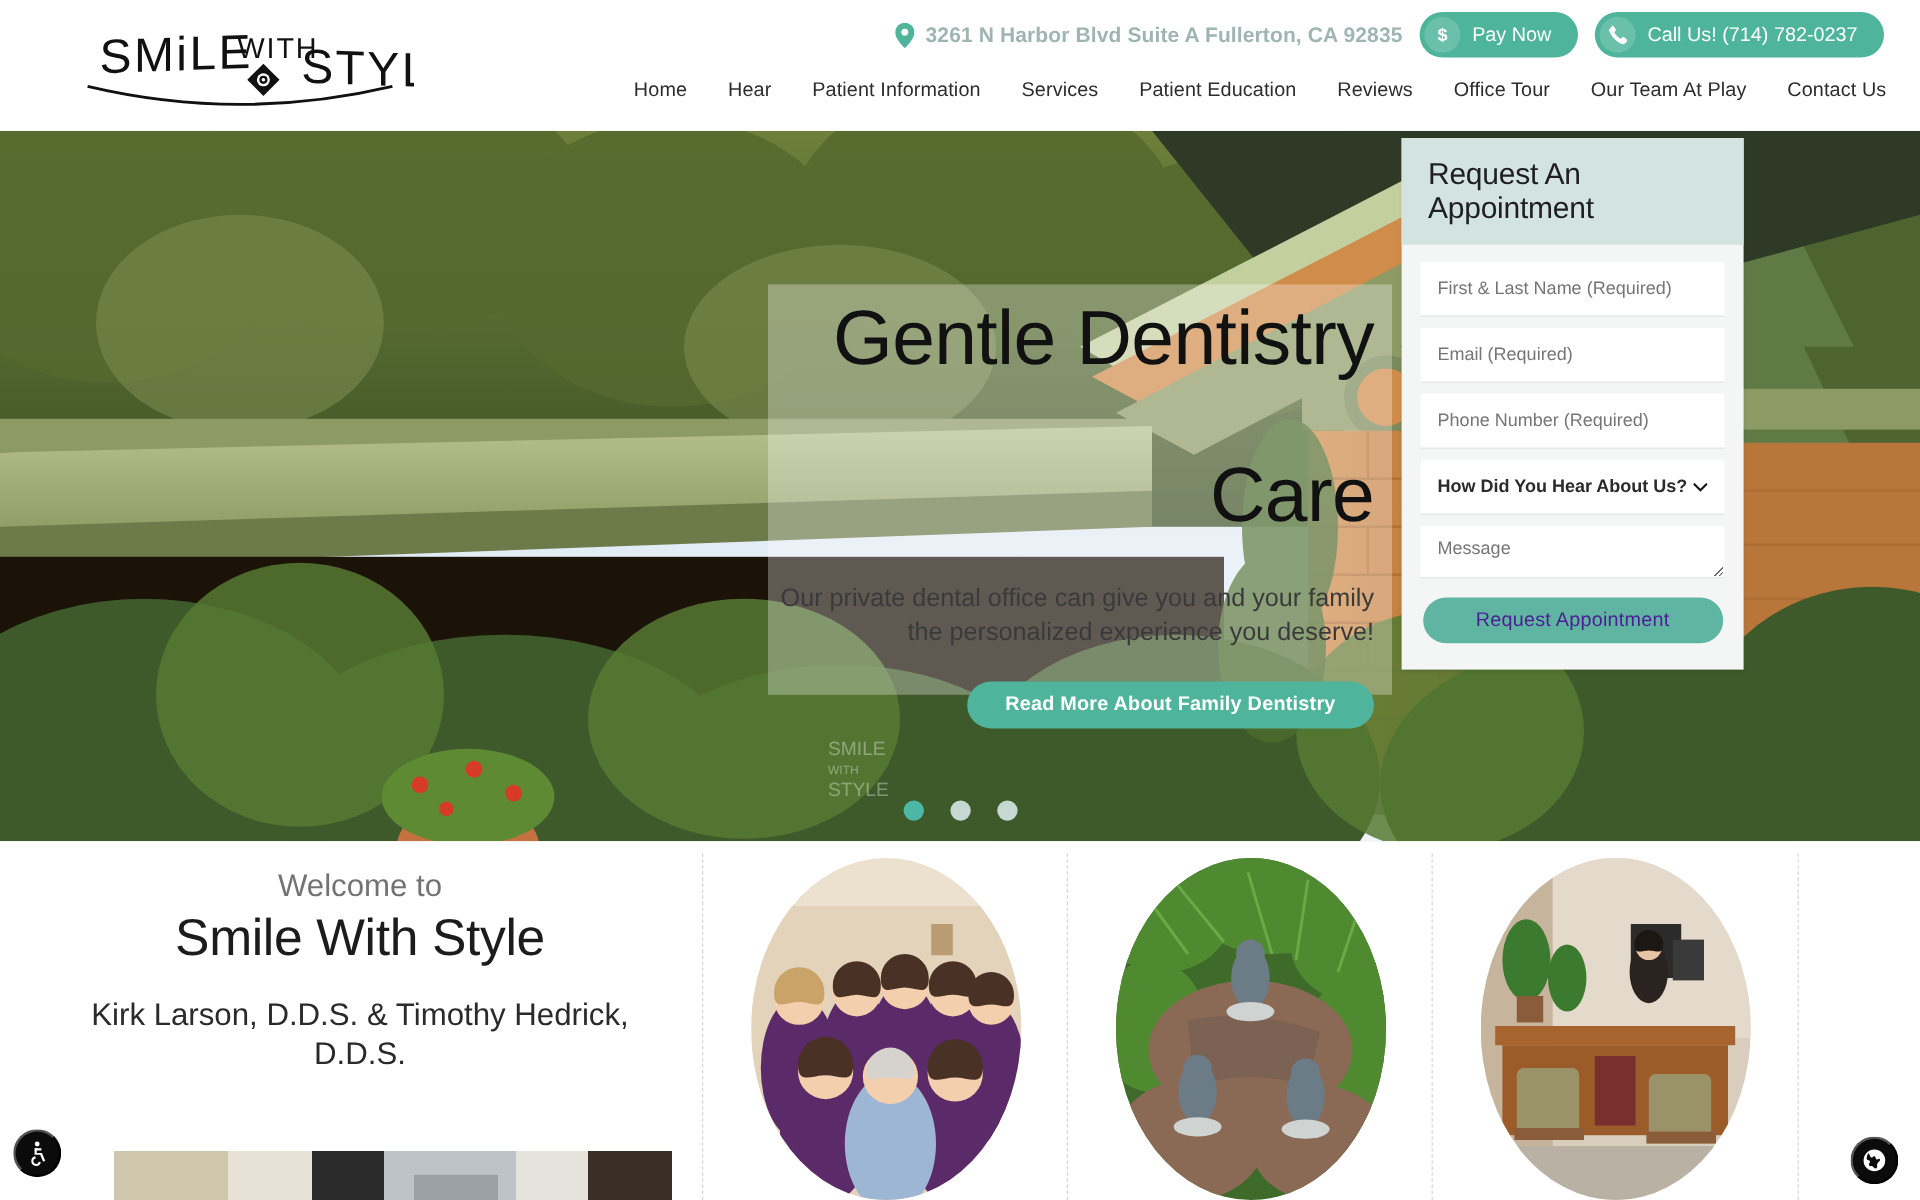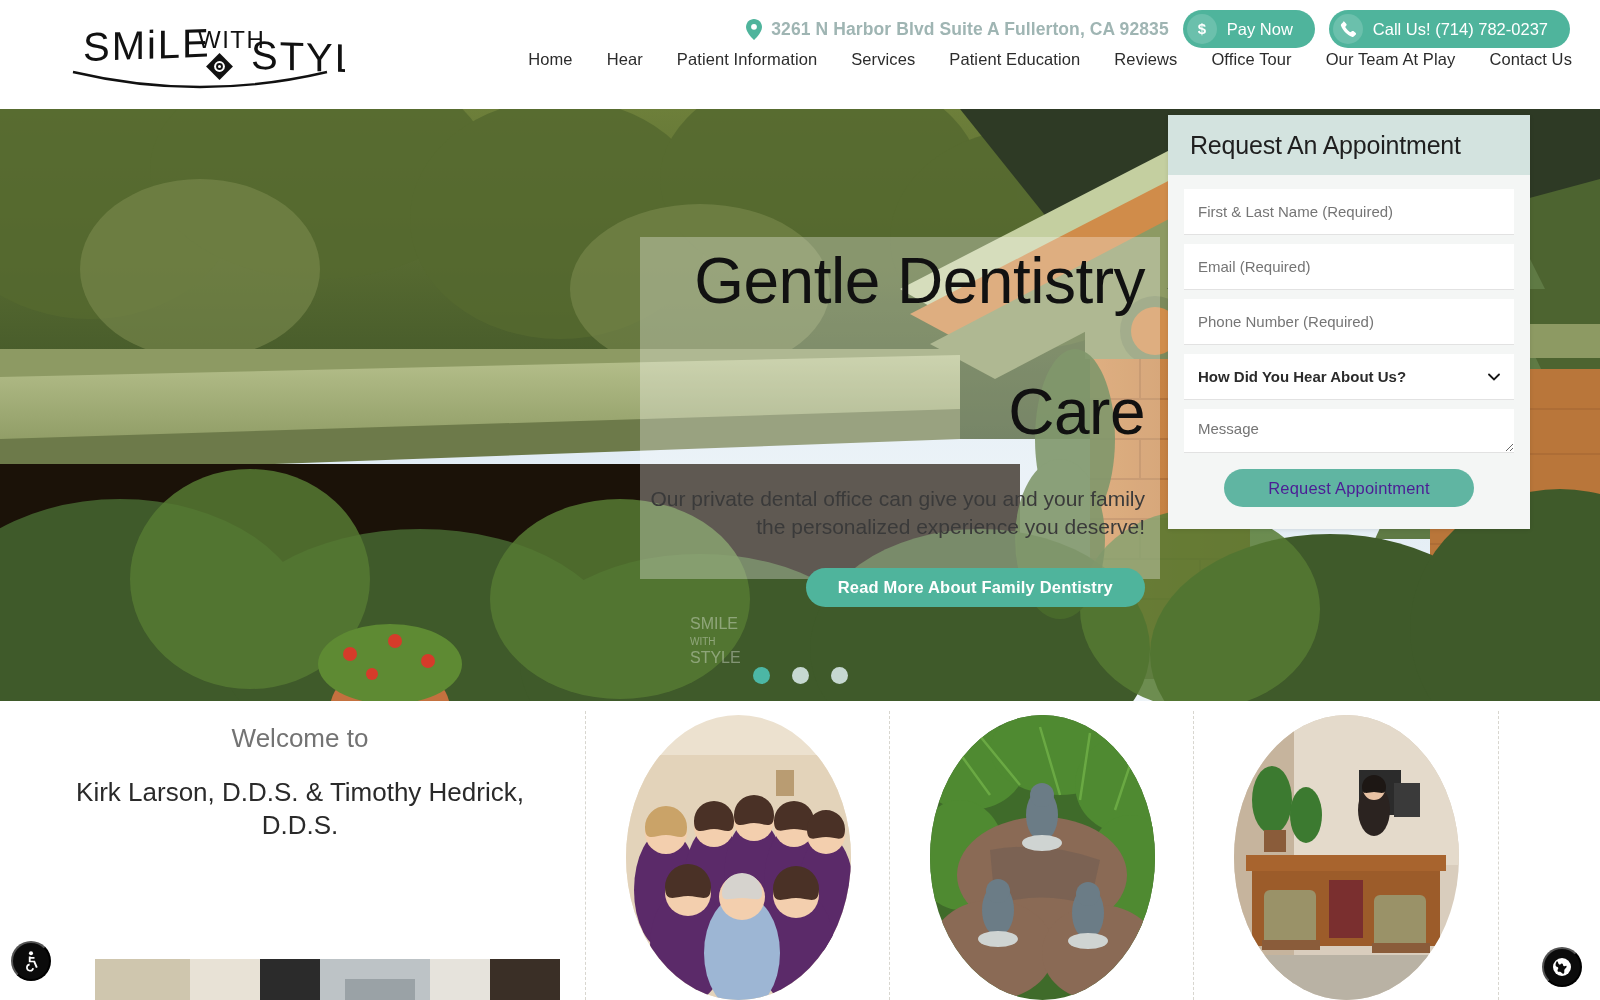--- a/index.html
+++ b/index.html
@@ -41,21 +41,21 @@
   .pill .ic {
     width: 30px; height: 30px; border-radius: 50%;
     background: rgba(255,255,255,.16);
     display: flex; align-items: center; justify-content: center;
     margin-right: 10px; flex: none;
   }
   .pill .ic svg { display: block; }
   .pill span.lbl { color: #ffffff; }
 
   .mainnav {
-    position: absolute; right: 28px; top: 50px;
+    position: absolute; right: 28px; top: 66px;
     display: flex; align-items: center; gap: 0;
   }
   .mainnav a {
     color: #2c2c2c; font-size: 16.5px; text-decoration: none;
     padding: 0 17px; white-space: nowrap; letter-spacing: .1px;
   }
   .mainnav a:first-child { padding-left: 10px; }
   .mainnav a:last-child { padding-right: 0; }
 
   
@@ -94,21 +94,21 @@
   .hero-dots {
     position: absolute; left: 0; right: 0; bottom: 17px;
     display: flex; justify-content: center; gap: 22px; z-index: 8;
   }
   .dot { width: 17px; height: 17px; border-radius: 50%; background: rgba(222,239,238,.85); cursor: pointer; }
   .dot.active { background: #4cb7a5; }
 
   
   .appt {
     position: absolute; left: 1168px; top: 115px;
-    width: 362px; background: #f4f6f5; z-index: 20;
+    width: 285px; background: #f4f6f5; z-index: 20;
     box-shadow: 0 1px 4px rgba(0,0,0,.10);
   }
   .appt-head {
     background: #d3e3df; padding: 16px 18px 15px 22px;
   }
   .appt-head h2 {
     font-size: 25px; font-weight: 400; color: #1f1f1f; letter-spacing: -.2px;
   }
   .appt-body { padding: 14px 16px 22px 16px; }
   .fld {
@@ -378,20 +378,21 @@
       <textarea class="fld msg" placeholder="Message" style=""></textarea>
 
       <button type="button" class="appt-submit">Request Appointment</button>
     </div>
   </form>
 
   <section class="welcome">
 
     <div class="wcol">
       <div class="w-small">Welcome to</div>
+      <div class="w-big">Smile With Style</div>
       <div class="w-docs">Kirk Larson, D.D.S. &amp; Timothy Hedrick, D.D.S.</div>
     </div>
 
     <div class="w-photo">
       <svg viewBox="0 0 465 120" preserveAspectRatio="none">
         <rect width="465" height="120" fill="#d8d2c4"></rect>
         <rect x="0" y="0" width="95" height="120" fill="#cfc6ae"></rect>
         <rect x="95" y="0" width="70" height="120" fill="#e8e2d6"></rect>
         <rect x="165" y="0" width="60" height="120" fill="#2b2b2b"></rect>
         <rect x="225" y="0" width="110" height="120" fill="#bdc3c6"></rect>

